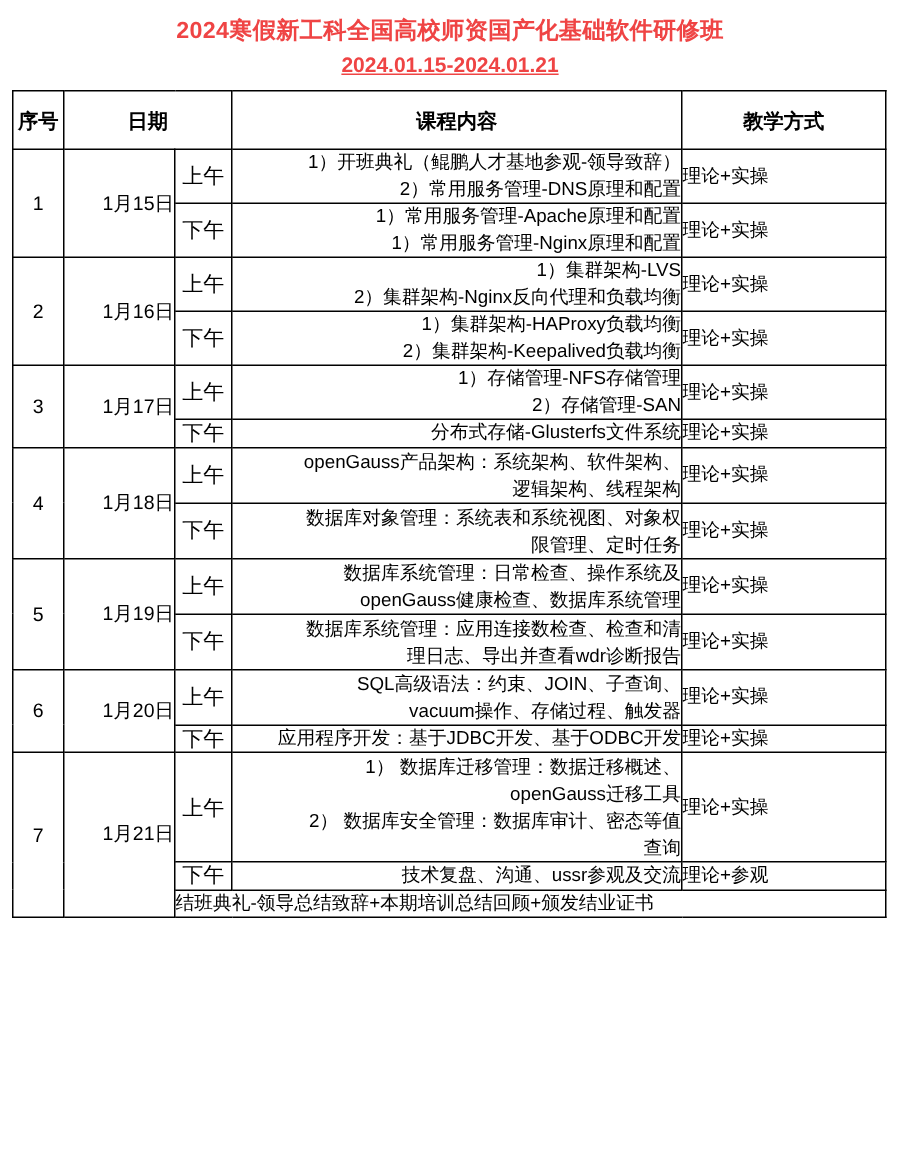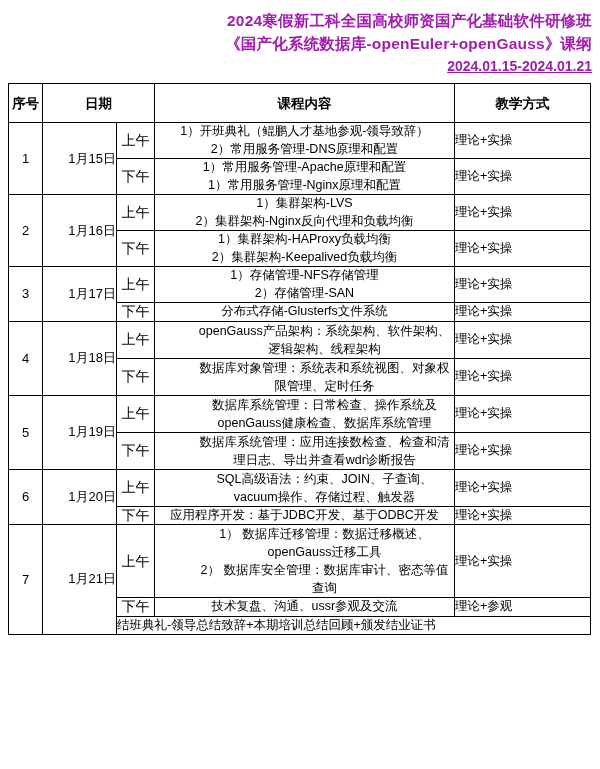--- a/index.html
+++ b/index.html
@@ -15,22 +15,22 @@
     overflow: hidden;
   }
   .page {
     width: 600px;
     height: 769px;
     box-sizing: border-box;
     padding: 8px 8px 0 8px;
     position: relative;
   }
   .title-block {
-    text-align: right;
-    color: #a21caf;
+    text-align: center;
+    color: #ef4444;
     font-weight: bold;
     padding: 2px 0 6px 0;
   }
   .title-line1 {
     font-size: 15.5px;
     line-height: 22px;
     letter-spacing: 0.2px;
   }
   .title-line2 {
     font-size: 15.5px;
@@ -78,21 +78,21 @@
     text-align: right;
     font-size: 13px;
   }
   .cell-half {
     text-align: center;
     font-size: 14px;
     line-height: 15px;
     padding: 2px 1px;
   }
   .cell-content {
-    text-align: center;
+    text-align: right;
     font-size: 12.5px;
     line-height: 17px;
     padding: 3px 4px 3px 5px;
   }
   .cell-content.centered {
     text-align: left;
   }
   .cell-method {
     text-align: left;
     font-size: 12.5px;
@@ -116,21 +116,20 @@
     margin-left: 40px;
   }
 </style>
 </head>
 <body>
 
 <div class="page">
 
   <div class="title-block">
     <div class="title-line1">2024寒假新工科全国高校师资国产化基础软件研修班</div>
-    <div class="title-line2">《国产化系统数据库-openEuler+openGauss》课纲</div>
     <div class="title-line3">2024.01.15-2024.01.21</div>
   </div>
 
   <table class="schedule">
     <colgroup>
       <col class="col-no">
       <col class="col-date">
       <col class="col-half">
       <col class="col-content">
       <col class="col-method">

